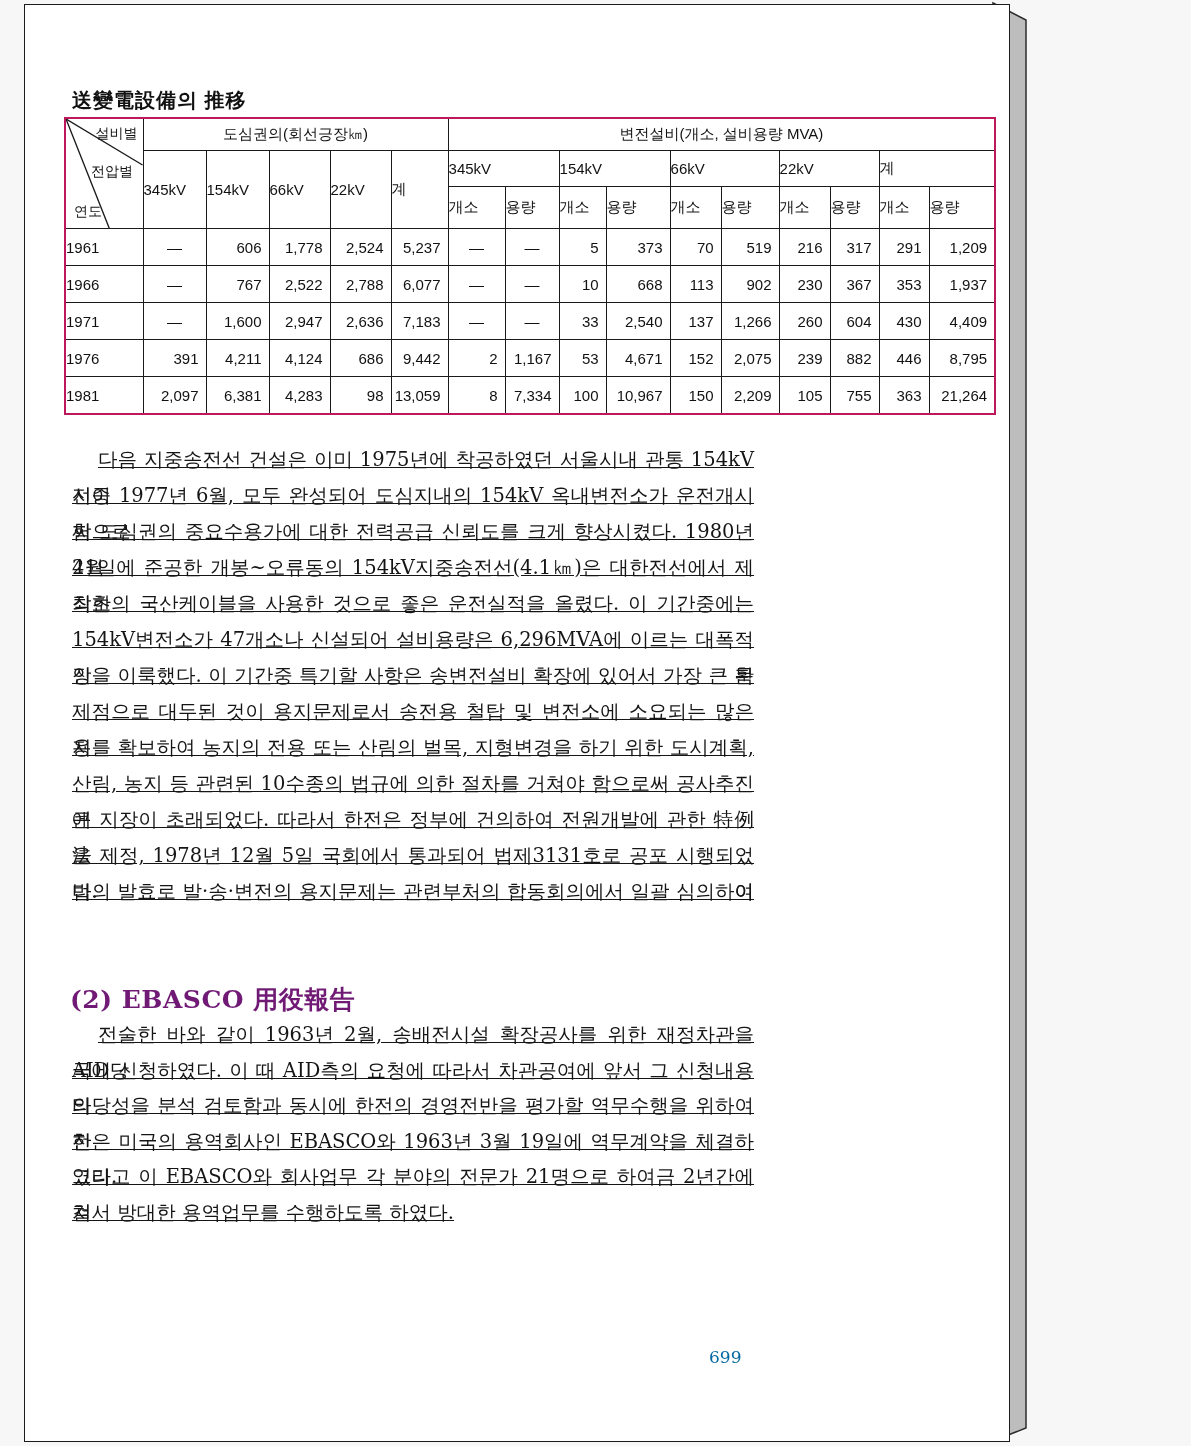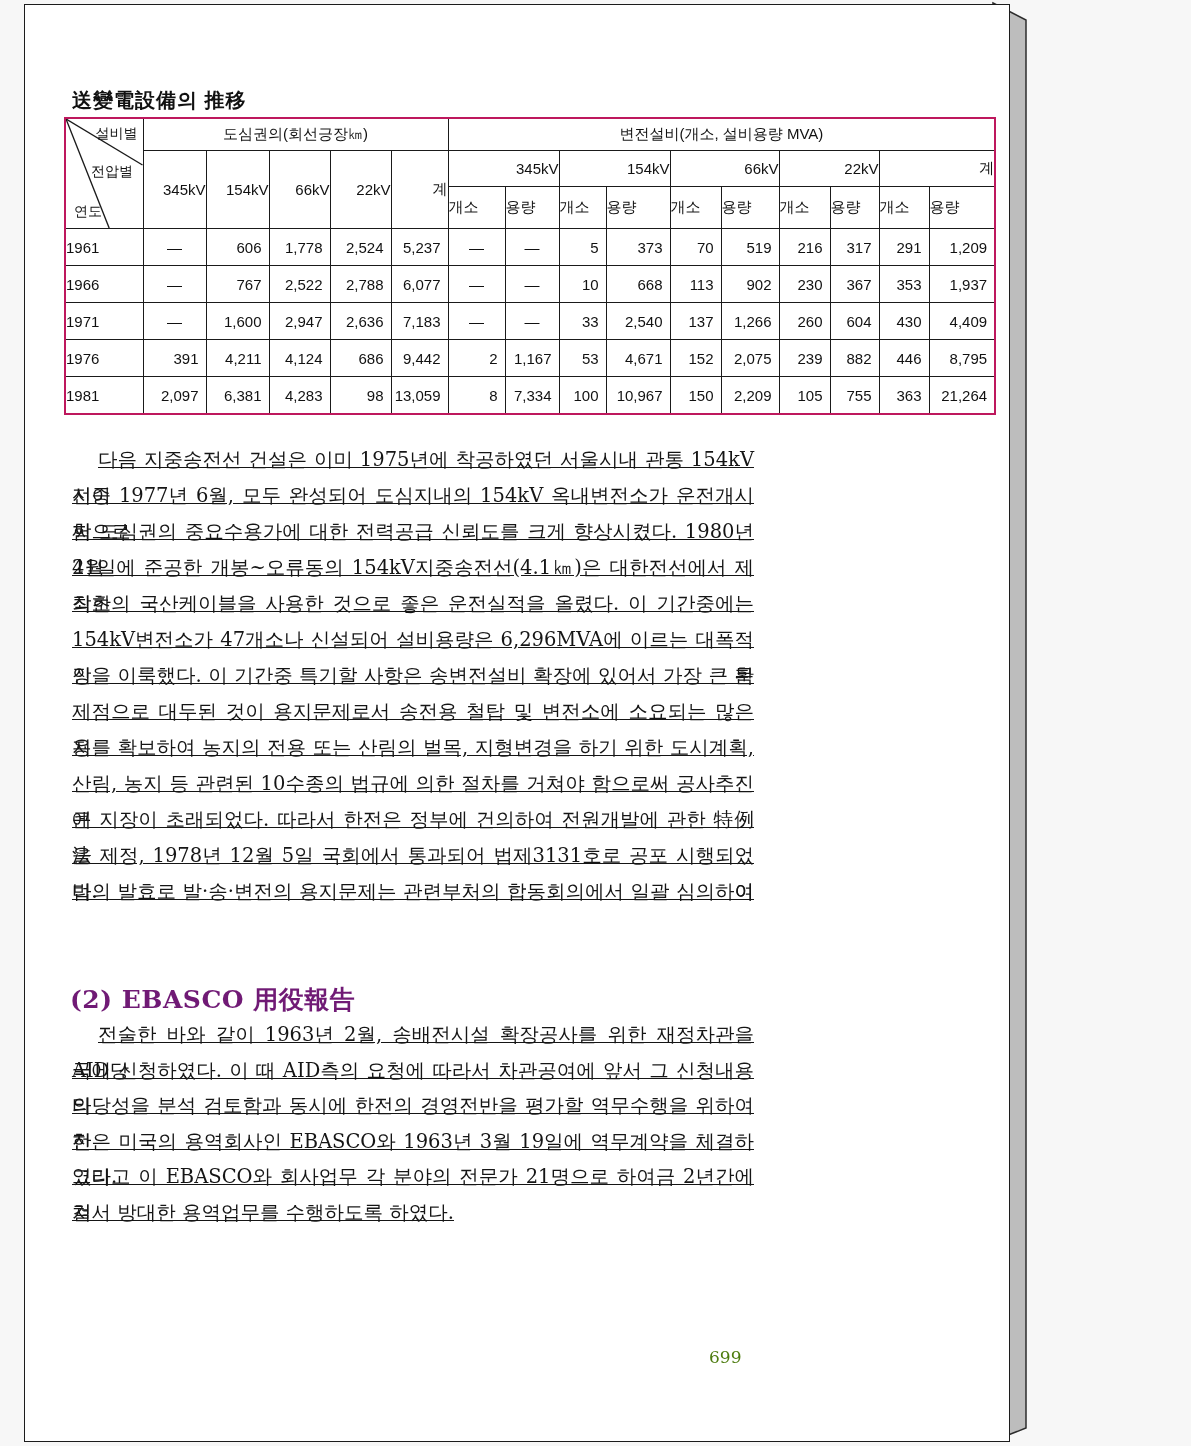--- a/index.html
+++ b/index.html
@@ -9,41 +9,41 @@
   .page{position:absolute;left:24px;top:4px;width:986px;height:1438px;background:#ffffff;
         border:1.5px solid #1c1c1c;box-sizing:border-box;z-index:1;}
   .title{position:absolute;left:47px;top:82px;font-size:20px;font-weight:bold;color:#111;
          letter-spacing:1px;font-family:"Liberation Sans",sans-serif;}
   
   table.fac{position:absolute;left:39px;top:112px;width:930px;border-collapse:collapse;
             table-layout:fixed;font-size:15px;color:#111;}
   table.fac td{border:1.2px solid #1a1a1a;padding:0;vertical-align:middle;overflow:hidden;}
   table.fac{border:2px solid #be185d;}
   tr.h1 td{height:31px;text-align:center;font-size:15px;}
-  tr.h2 td{height:35px;text-align:right;margin-top:36px;}
+  tr.h2 td{height:35px;text-align:left;margin-top:36px;}
   tr.h3 td{height:41px;text-align:left;}
   tr.dr td{height:36px;text-align:right;padding-right:7px;font-size:15px;}
   tr.dr td.year{text-align:left;padding-right:0;}
   td.corner{position:relative;padding:0;}
   td.corner svg{position:absolute;left:0;top:0;width:100%;height:100%;}
   td.corner .ct{position:absolute;font-size:14px;}
   td.corner .c1{top:6px;right:5px;}
   td.corner .c2{top:44px;left:25px;}
   td.corner .c3{bottom:7px;left:8px;}
   
   .tblock{position:absolute;left:47px;width:682px;font-size:19.5px;color:#151515;
           font-family:"DejaVu Serif","Liberation Serif",serif;text-decoration:underline;}
   .tblock .ln{height:36px;line-height:36px;text-align:justify;text-align-last:justify;
               white-space:normal;}
   .tblock2 .ln{height:35.5px;line-height:35.5px;}
   .tblock .ln.ind{text-indent:26px;}
   .tblock .ln.last{text-align-last:left;}
   .sec-head{position:absolute;left:45px;top:978px;font-size:25px;font-weight:600;color:#701a75;
             font-family:"DejaVu Serif","Liberation Serif",serif;letter-spacing:0.5px;}
-  .pageno{position:absolute;left:684px;top:1342px;font-size:17px;color:#4d7c0f;
+  .pageno{position:absolute;left:684px;top:1342px;font-size:17px;color:#0369a1;
           font-family:"DejaVu Serif","Liberation Serif",serif;}
 </style>
 </head>
 <body>
 
 <div class="canvas">
 
   <svg class="edge-svg" width="1191" height="1446">
     <polygon points="993,3 1026,20 1026,1428 993,1441" fill="#bdbdbd" stroke="#2c2c2c" stroke-width="1.5"></polygon>
   </svg>

